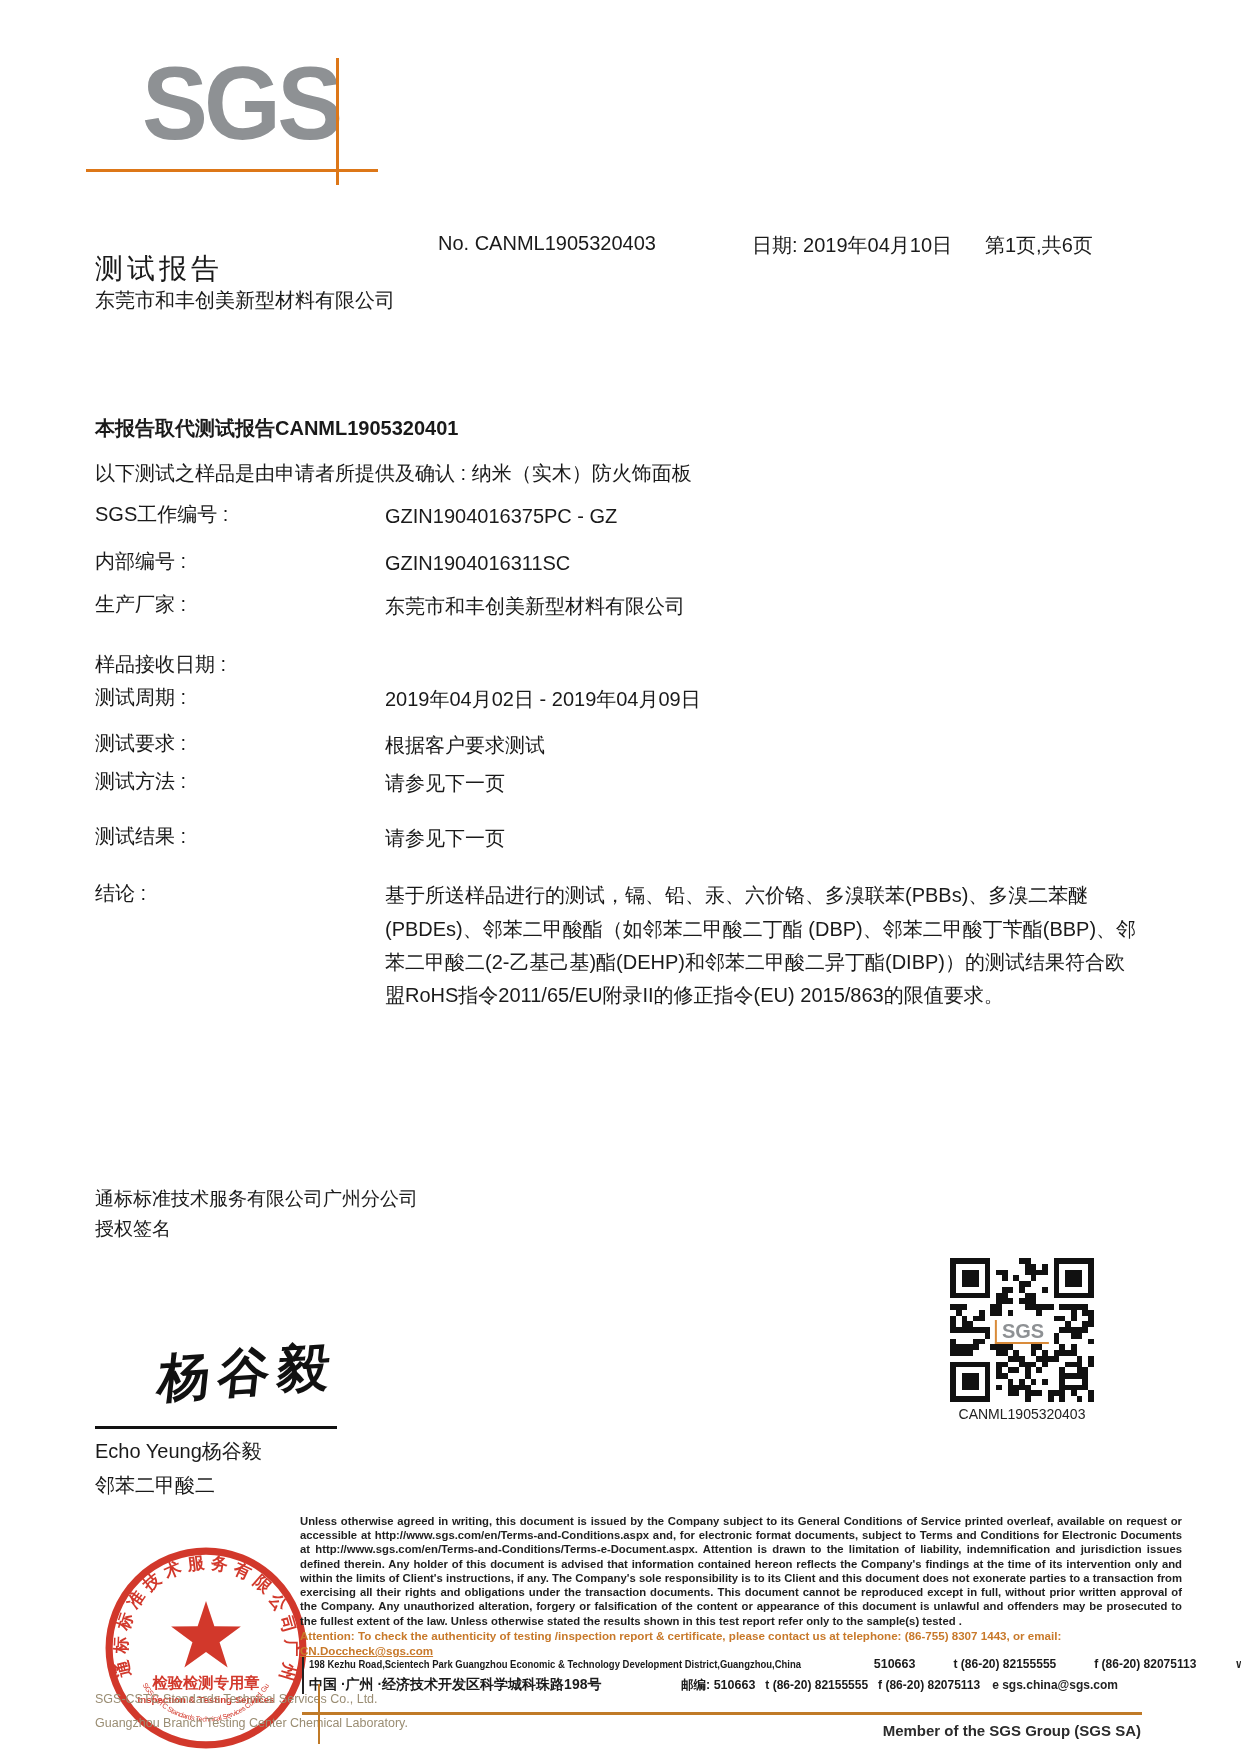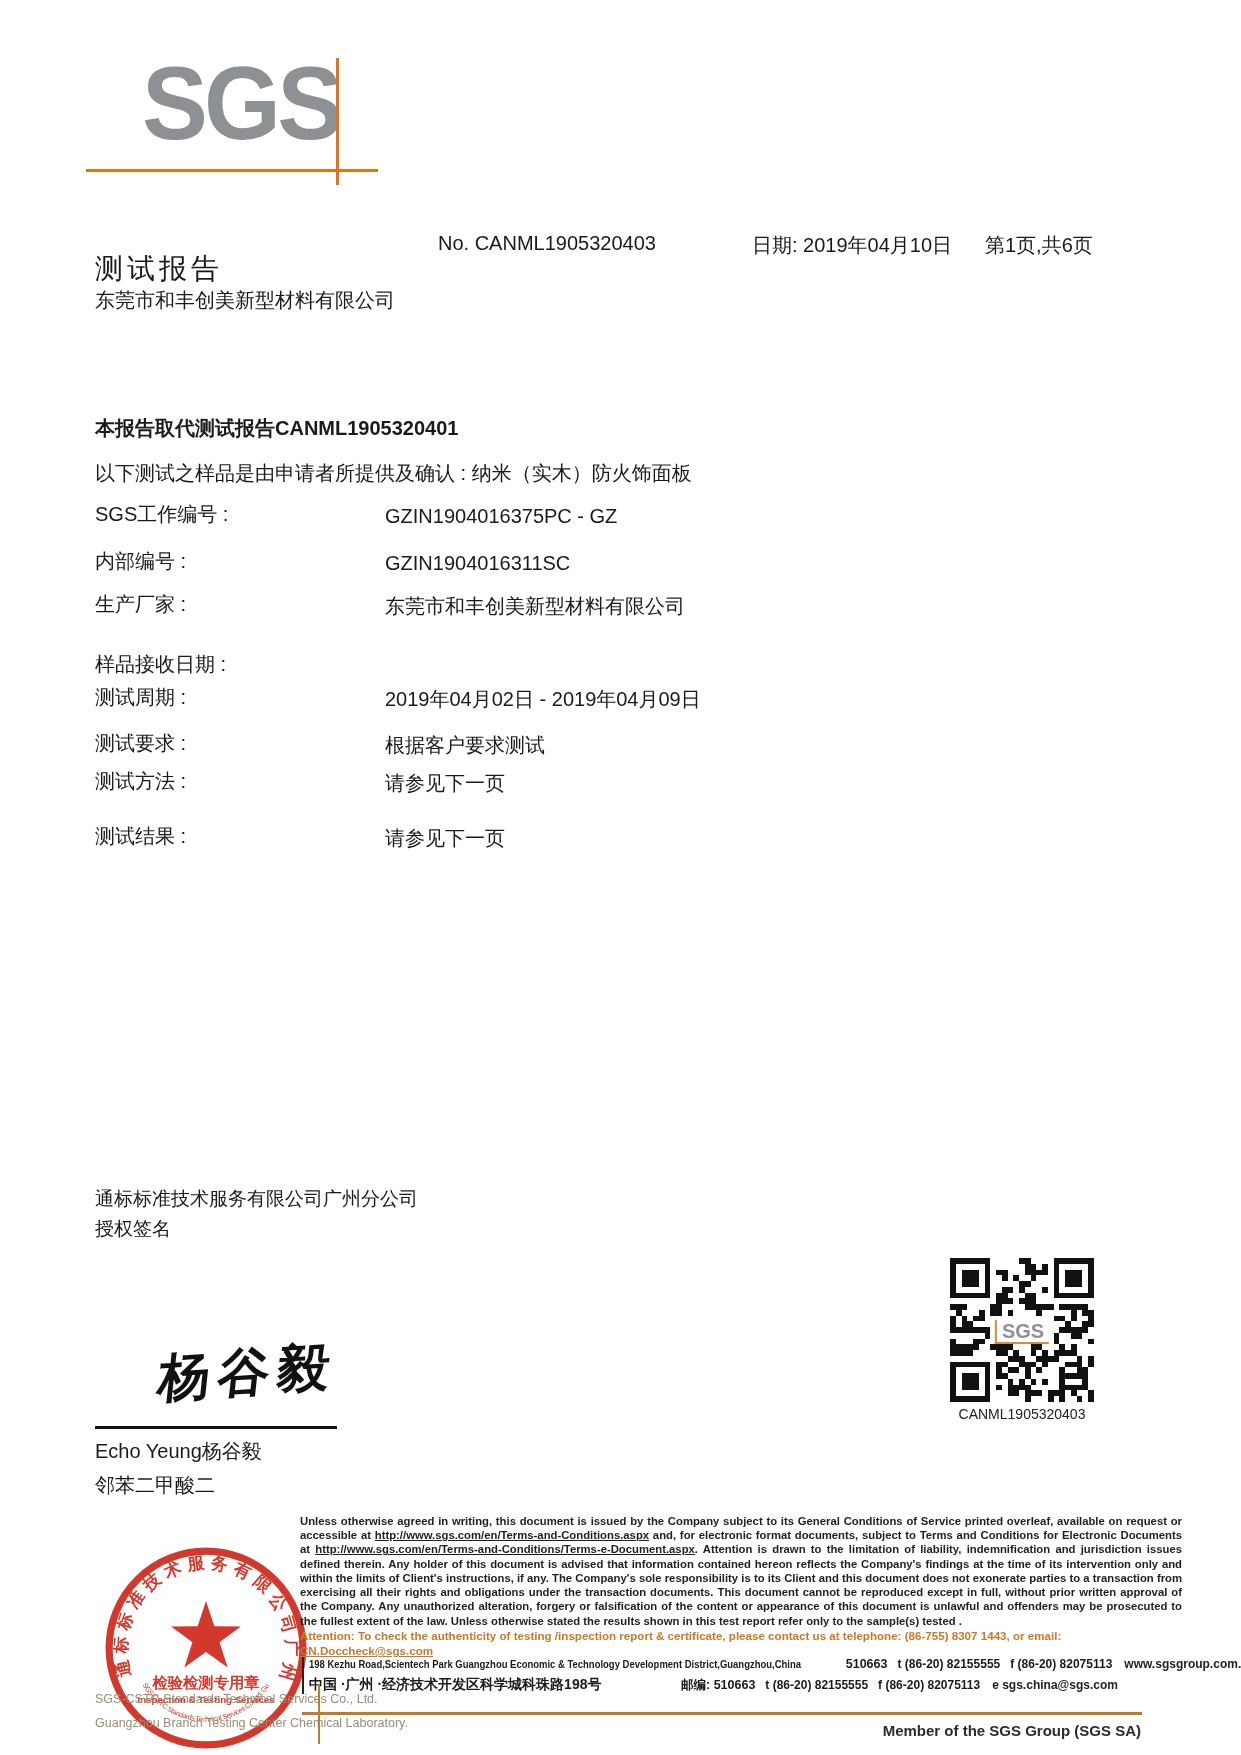--- a/index.html
+++ b/index.html
@@ -49,28 +49,28 @@
   
   .stamp{position:absolute;left:104px;top:1546px;width:204px;height:204px;opacity:.93;}
 
   .tan-co{position:absolute;left:95px;color:#9a8d73;font-size:12.5px;white-space:nowrap;}
   .tan-co.l1{top:1692px;}
   .tan-co.l2{top:1716px;}
 
   
   .legal{position:absolute;left:300px;top:1514px;width:882px;font-size:11.3px;line-height:1.26;
     font-weight:bold;color:#1f1f1f;text-align:justify;}
-  .legal .u{text-decoration:underline;}
+  .legal .u{}
   .attention{position:absolute;left:300px;top:1628px;width:882px;font-size:11.6px;line-height:1.3;
     font-weight:bold;color:#c8792a;}
   .attention a{color:#c8792a;text-decoration:underline;}
 
   .addr-block{position:absolute;left:302px;top:1657px;width:850px;border-left:2px solid #222;padding-left:5px;}
   .addr-row{display:flex;align-items:baseline;white-space:nowrap;}
-  .addr-row.r1{margin-bottom:5px;}
+  .addr-row.r1{margin-bottom:5px;gap:28px;}
   .addr-en{font-size:10.3px;font-weight:bold;transform:scaleX(.92);transform-origin:left;}
   .addr-cn{font-size:14px;font-weight:bold;width:370px;flex:none;}
   .addr-post{font-size:12.5px;font-weight:bold;margin-left:2px;}
   .addr-tel,.addr-fax{font-size:12px;font-weight:bold;margin-left:10px;}
   .addr-web,.addr-email{font-size:12px;font-weight:bold;margin-left:12px;color:#222;text-decoration:none;}
 
   .footer-orange-rule{position:absolute;left:302px;top:1712px;width:840px;height:3px;background:#c07a28;}
   .footer-orange-vline{position:absolute;left:318px;top:1684px;width:2px;height:60px;background:#c07a28;}
   .member-line{position:absolute;right:100px;top:1722px;font-size:15px;font-weight:bold;color:#2b2b2b;}
 </style>
@@ -117,20 +117,24 @@
         <div class="field-label">测试要求 :</div>
         <div class="field-value">根据客户要求测试</div>
       </div>
       <div class="field-row" style="margin-bottom: 22px;">
         <div class="field-label">测试方法 :</div>
         <div class="field-value">请参见下一页</div>
       </div>
       <div class="field-row" style="margin-bottom: 24px;">
         <div class="field-label">测试结果 :</div>
         <div class="field-value">请参见下一页</div>
+      </div>
+      <div class="field-row" style="margin-bottom: 0px;">
+        <div class="field-label">结论 :</div>
+        <div class="field-value">基于所送样品进行的测试，镉、铅、汞、六价铬、多溴联苯(PBBs)、多溴二苯醚(PBDEs)、邻苯二甲酸酯（如邻苯二甲酸二丁酯 (DBP)、邻苯二甲酸丁苄酯(BBP)、邻苯二甲酸二(2-乙基己基)酯(DEHP)和邻苯二甲酸二异丁酯(DIBP)）的测试结果符合欧盟RoHS指令2011/65/EU附录II的修正指令(EU) 2015/863的限值要求。</div>
       </div>
     </div>
 
   <div class="sig-company">通标标准技术服务有限公司广州分公司</div>
   <div class="sig-label">授权签名</div>
 
   <div class="signature-hand">杨谷毅</div>
   <div class="signature-line"></div>
   <div class="sig-name">Echo Yeung杨谷毅</div>
   <div class="sig-role">邻苯二甲酸二</div>

